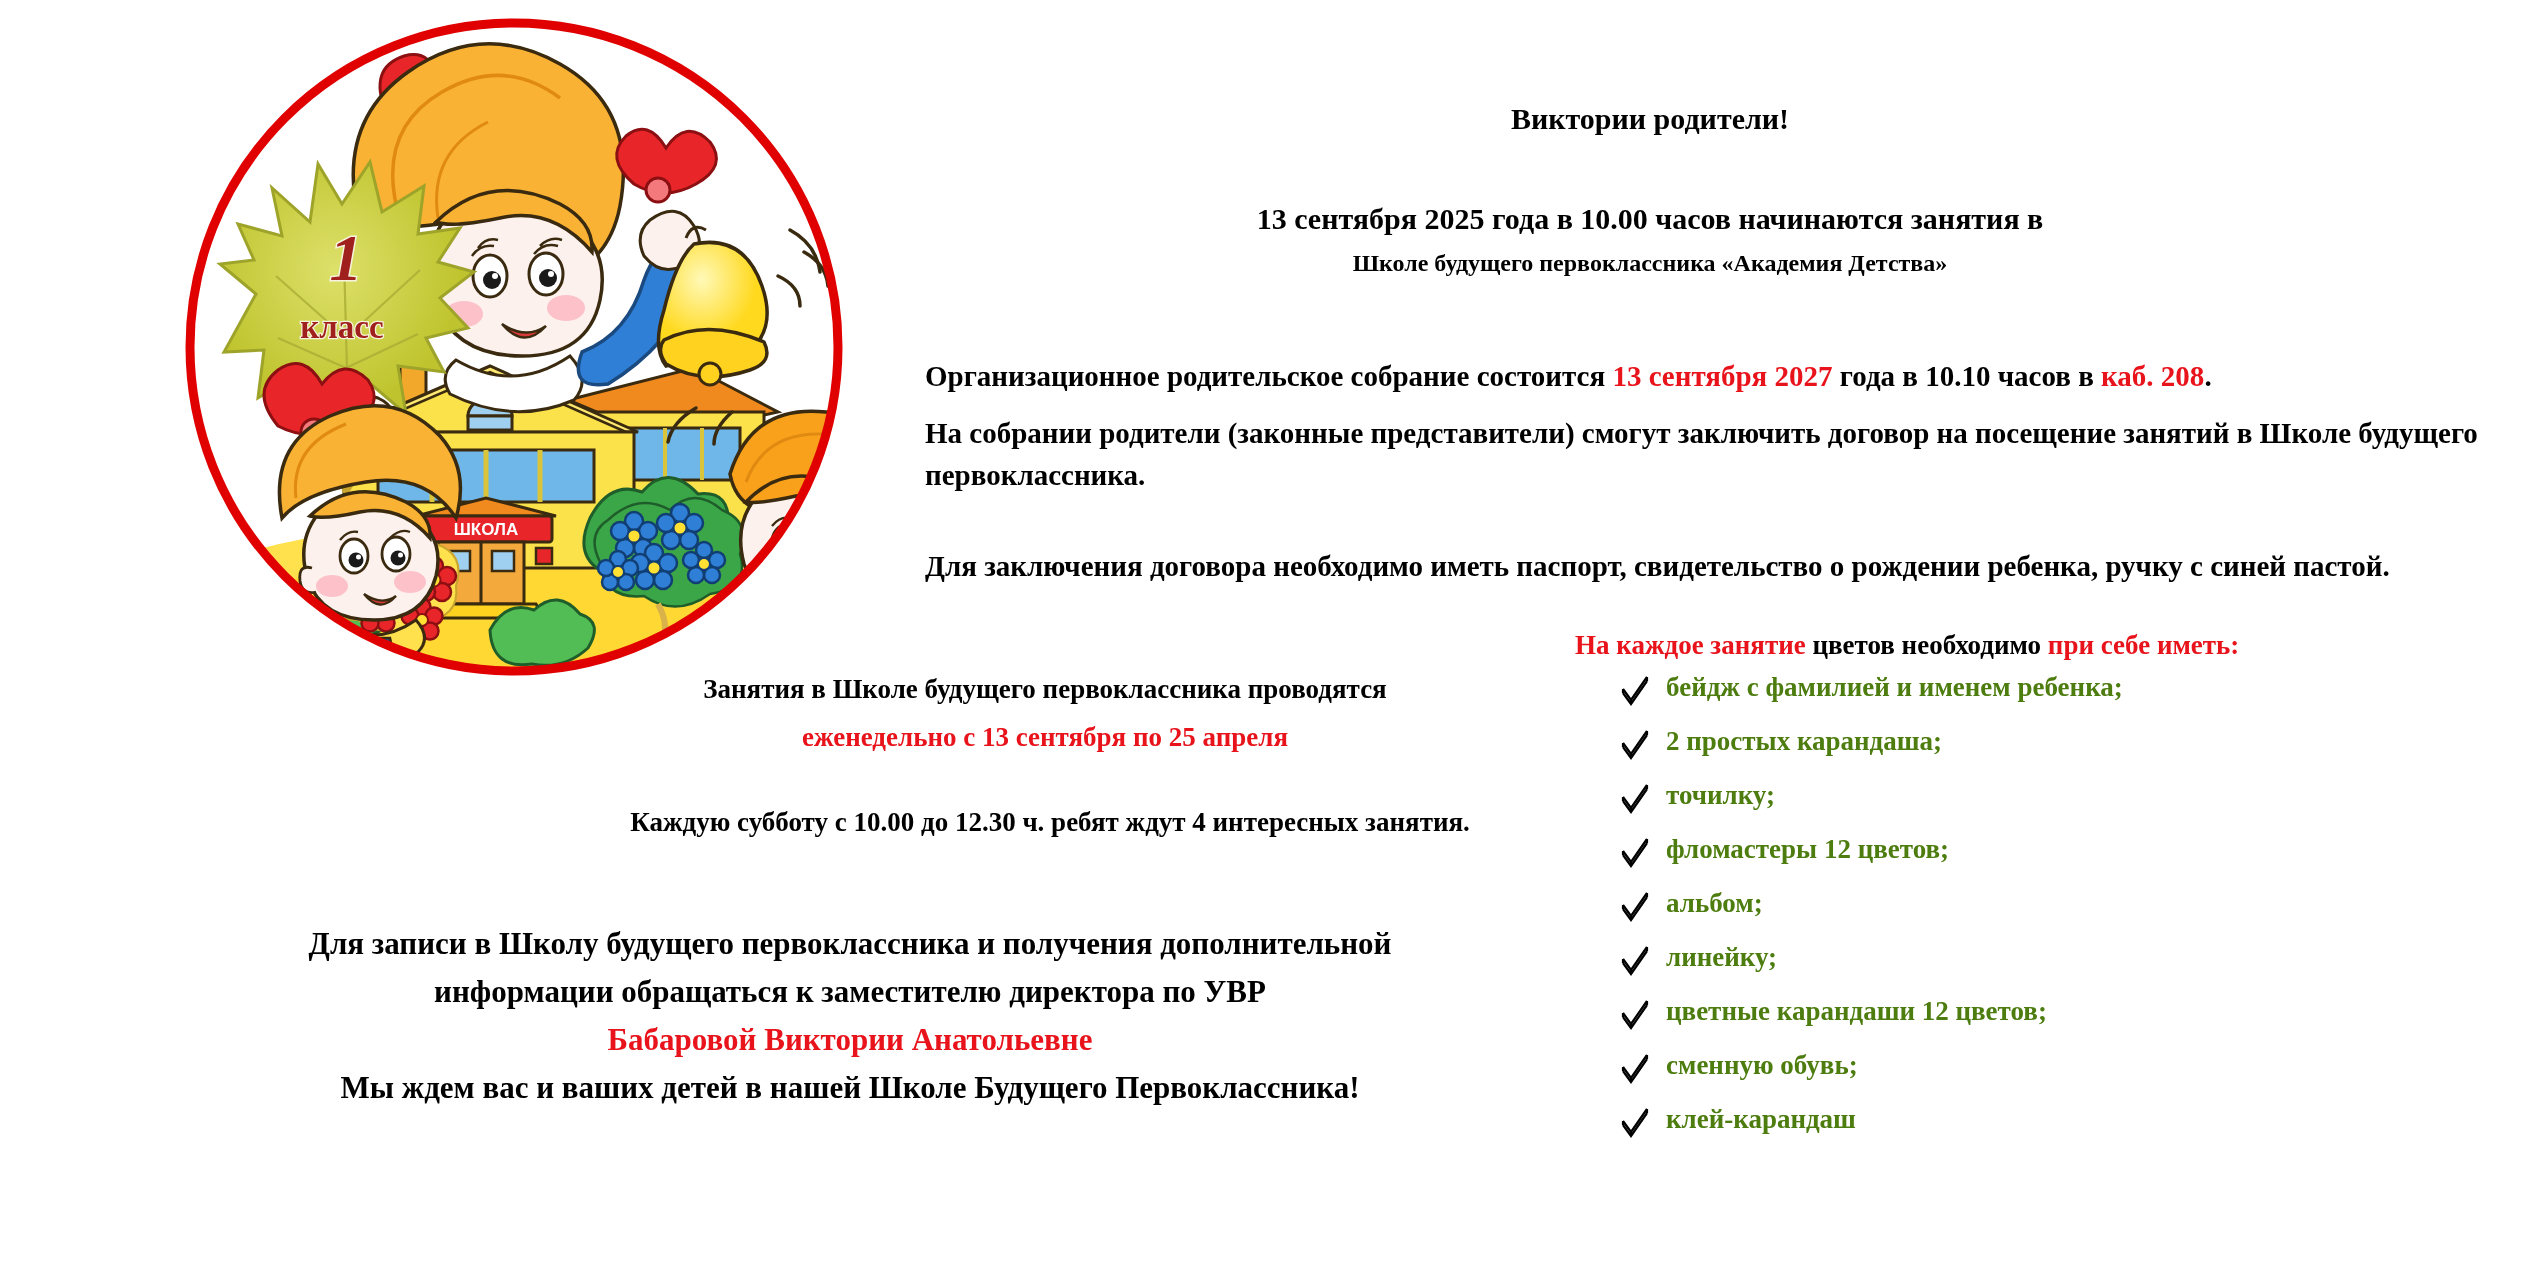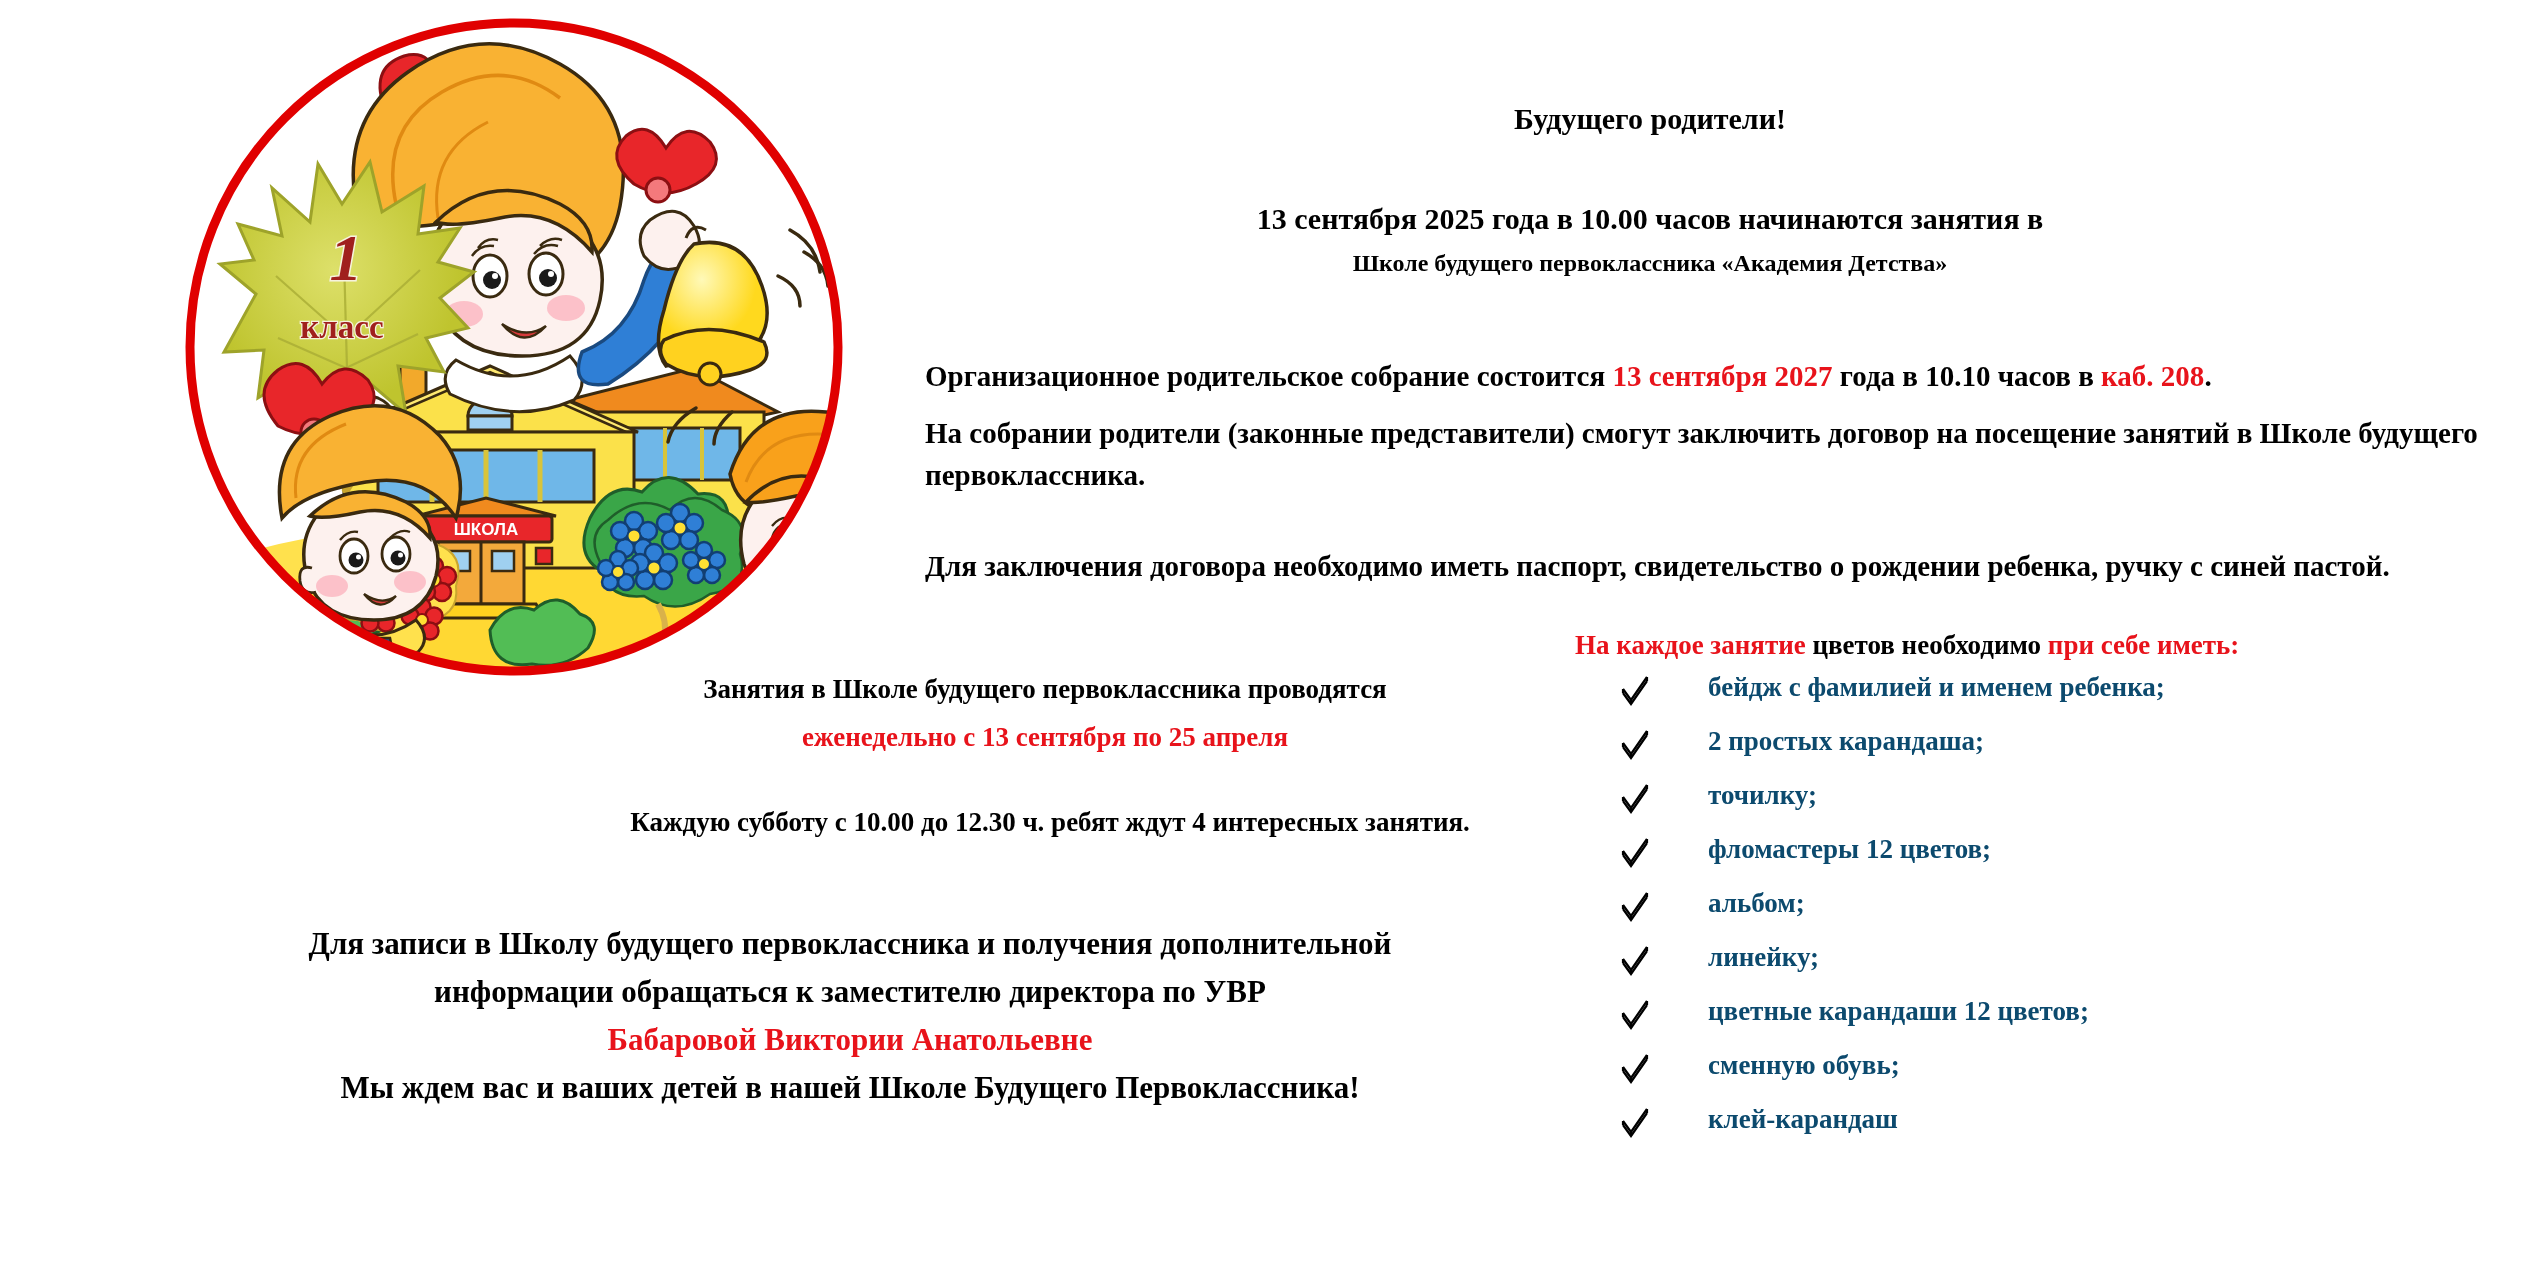--- a/index.html
+++ b/index.html
@@ -83,21 +83,21 @@
     font-size: 27px; text-align: left;
   }
   #checklist {
     position: absolute;
     left: 1620px; top: 672px; width: 860px;
     list-style: none;
   }
   #checklist li {
     display: flex; align-items: flex-start;
     height: 54px;
-    font-size: 27px; font-weight: bold; color: #0c4a6e; gap: 42px;
+    font-size: 27px; font-weight: bold; color: #4d7c0f;
   }
   .chk {
     flex: 0 0 46px;
     width: 46px; height: 34px;
     margin-top: 2px;
   }
   .chk svg { display:block; width: 30px; height: 32px; }
   .li-txt { white-space: nowrap; }
 </style>
 </head>
@@ -396,21 +396,21 @@
           <path d="M622 604 q46 24 88 -6 q26 16 20 48 l-130 6 q-6 -34 22 -48 Z" fill="#2b4a86" stroke="#3a2a10" stroke-width="3"></path>
           <path d="M650 606 q16 22 34 -4 l6 42 l-44 2 Z" fill="#ffffff" stroke="#3a2a10" stroke-width="2.5"></path>
           <path d="M666 618 q-6 22 4 30 q12 -8 8 -30 Z" fill="#e8262a" stroke="#3a2a10" stroke-width="2.2"></path>
         </g>
       </g>
 
       <circle cx="376" cy="339" r="324" fill="none" stroke="#e00000" stroke-width="9"></circle>
     </svg>
   </div>
 
-  <div class="txt" id="hdr-greeting">Будущего родители!</div>
+  <div class="txt" id="hdr-greeting">Виктории родители!</div>
   <div class="txt" id="hdr-line1">13 сентября 2025 года в 10.00 часов начинаются занятия в</div>
   <div class="txt" id="hdr-line2">Школе будущего первоклассника «Академия Детства»</div>
 
   <div class="txt" id="p-meeting">
     <span>Организационное родительское собрание состоится  </span><span class="red">13 сентября 2027</span><span> года в 10.10 часов в </span><span class="red">каб. 208</span><span>.</span>
   </div>
 
   <div class="txt" id="p-contract">На собрании родители (законные представители) смогут заключить договор на посещение занятий в Школе будущего первоклассника.</div>
 
   <div class="txt" id="p-docs">Для заключения договора необходимо иметь паспорт, свидетельство о рождении ребенка, ручку с синей пастой.</div>

